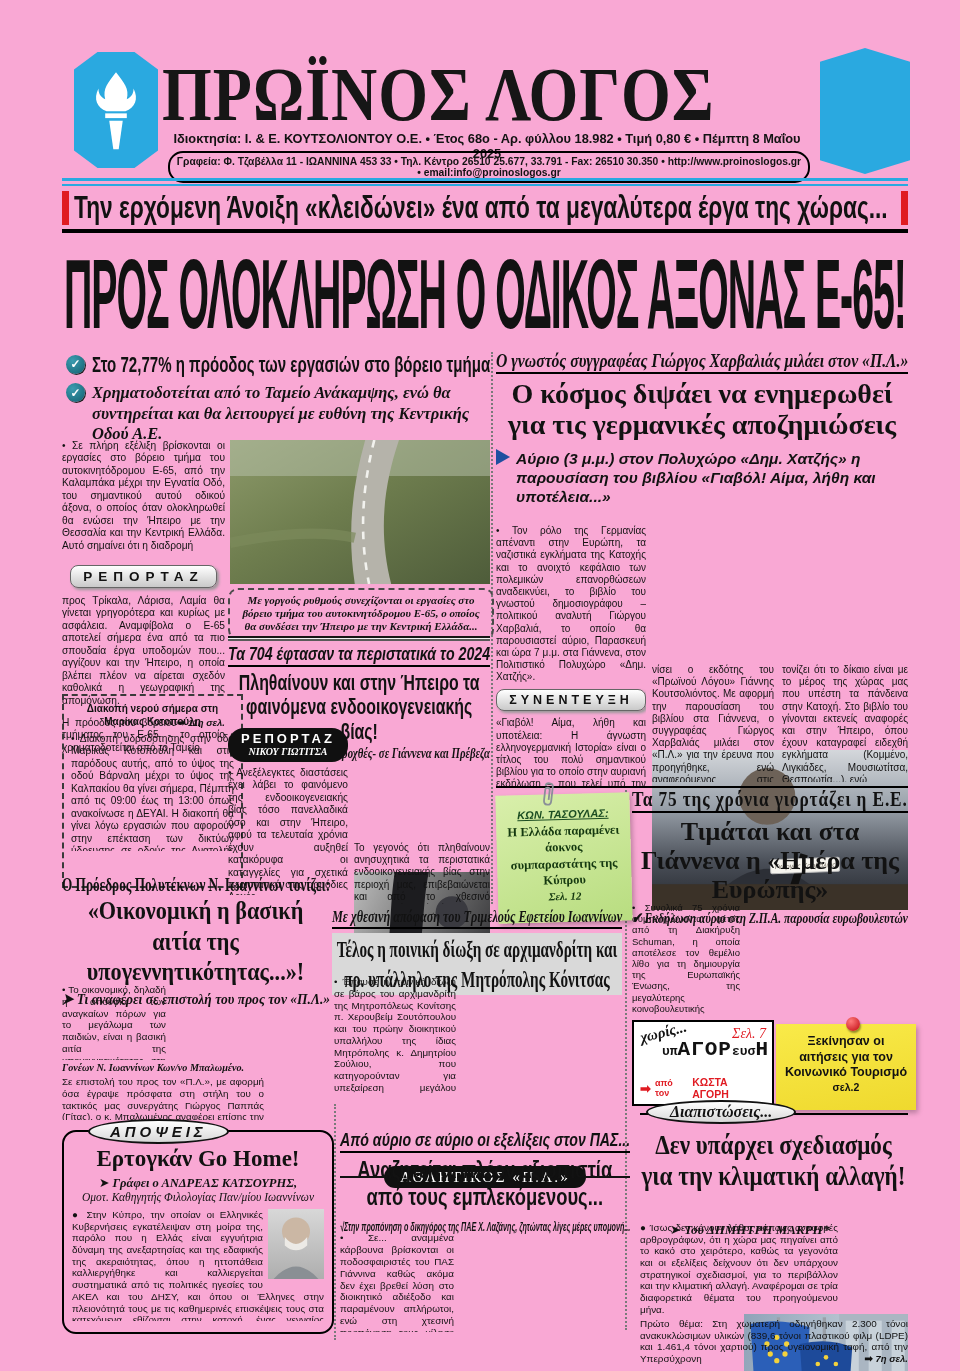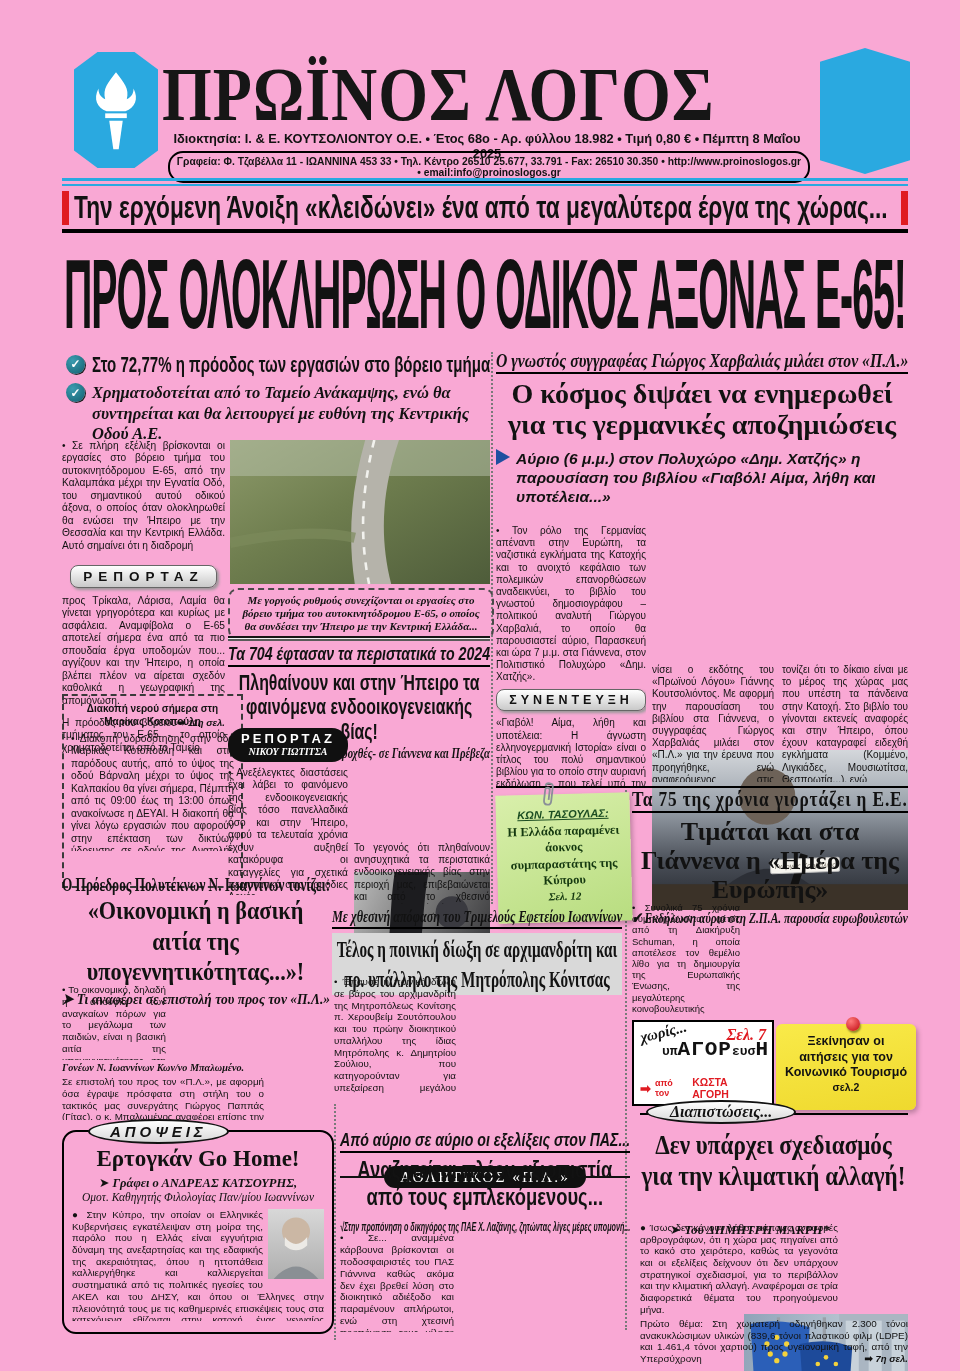--- a/index.html
+++ b/index.html
@@ -48,21 +48,21 @@
   .vdot{border-left:2px dotted #7a7a7a;width:0;}
   .under{border-bottom:2px solid #000;}
   .graybg{background:#d9d9d9;}
   .rnd-box{border:2px solid #000;border-radius:14px;}
   
   .photo{overflow:hidden;position:relative;}
   .nameplate{position:absolute;background:#f6f4ee;border:1px solid #bbb;border-radius:2px;
     font-style:italic;color:#7a7468;font-size:7px;line-height:1.3;padding:2px 4px;transform:rotate(-2deg);}
   .note-green{background:linear-gradient(160deg,#d9efab,#b8dd80);box-shadow:2px 3px 5px rgba(0,0,0,.25);
     transform:rotate(-1.5deg);text-align:center;}
-  .note-yellow{background:linear-gradient(170deg,#f9ea49,#efd92e);box-shadow:2px 3px 5px rgba(0,0,0,.25);text-align:center;border-radius:6px;}
+  .note-yellow{background:linear-gradient(170deg,#f9ea49,#efd92e);box-shadow:2px 3px 5px rgba(0,0,0,.25);text-align:center;}
   .pin{position:absolute;left:50%;top:-7px;width:14px;height:14px;border-radius:50%;
     background:radial-gradient(circle at 35% 30%,#ff7a7a,#c00810);box-shadow:1px 2px 2px rgba(0,0,0,.4);}
   .agori-box{border:2px solid #000;background:#fff;}
   .red{color:#e01b22;}
   .flagicon{display:inline-block;width:0;height:0;border-top:8px solid transparent;border-bottom:8px solid transparent;
     border-left:14px solid #1f4fa0;margin-right:6px;}
   .hline{height:2px;background:#000;}
   .label-row{display:flex;align-items:center;}
   .label-row:before,.label-row:after{content:"";flex:1;border-top:2px solid #111;}
 </style>
@@ -184,21 +184,21 @@
     
   </div>
 
   <div class="abs" style="left:496px;top:350px;width:412px;">
     <div style="width:412px;">
       <span class="fitx serif under" style="font-size: 19px; font-weight: bold; font-style: italic; transform: scale(0.827309, 1); transform-origin: left top;">Ο γνωστός συγγραφέας Γιώργος Χαρβαλιάς μιλάει στον «Π.Λ.»</span>
     </div>
     <div class="serif" style="font-size:28px;font-weight:bold;text-align:center;line-height:1.12;margin-top:4px;">Ο κόσμος διψάει να ενημερωθεί για τις γερμανικές αποζημιώσεις</div>
     <div style="display:flex;align-items:flex-start;margin-top:8px;">
       <span class="flagicon"></span>
-      <span style="font-size:15.5px;font-weight:bold;font-style:italic;line-height:1.25;">Αύριο (6 μ.μ.) στον Πολυχώρο «Δημ. Χατζής» η παρουσίαση του βιβλίου «Γιαβόλ! Αίμα, λήθη και υποτέλεια...»</span>
+      <span style="font-size:15.5px;font-weight:bold;font-style:italic;line-height:1.25;">Αύριο (3 μ.μ.) στον Πολυχώρο «Δημ. Χατζής» η παρουσίαση του βιβλίου «Γιαβόλ! Αίμα, λήθη και υποτέλεια...»</span>
     </div>
   </div>
   <div class="abs" style="left:496px;top:498px;width:150px;height:288px;overflow:hidden;">
     <div class="np" style="font-size:10px;margin-top:27px;">• Τον ρόλο της Γερμανίας απέναντι στην Ευρώπη, τα ναζιστικά εγκλήματα της Κατοχής και το ανοιχτό κεφάλαιο των πολεμικών επανορθώσεων αναδεικνύει, το βιβλίο του γνωστού δημοσιογράφου – πολιτικού αναλυτή Γιώργου Χαρβαλιά, το οποίο θα παρουσιαστεί αύριο, Παρασκευή και ώρα 7 μ.μ. στα Γιάννενα, στον Πολιτιστικό Πολυχώρο «Δημ. Χατζής».</div>
     <div style="text-align:center;margin:6px 0;">
       <span class="badge3d" style="letter-spacing:4px;font-size:12.5px;">ΣΥΝΕΝΤΕΥΞΗ</span>
     </div>
     <div class="np" style="font-size:10px;">«Γιαβόλ! Αίμα, λήθη και υποτέλεια: Η άγνωστη ελληνογερμανική Ιστορία» είναι ο τίτλος του πολύ σημαντικού βιβλίου για το οποίο στην αυριανή εκδήλωση – που τελεί υπό την αιγίδα του Δήμου Ιωαννιτών - θα μιλήσουν ο Καθηγητής Ορθοπαιδικής Παναγιώτης Σουκάκος, ο Καθηγητής Ναυτικής Σχολής Πολέμου και Παν/μίου CNAM Γαλλίας Ανδρέας Κούκος, ο πρ. υφυπουργός Αντώνης Μπέζας, αλλά και ο ίδιος ο συγγραφέας. Την παρουσίαση θα συντο-</div>
   </div>
   <div class="abs photo" style="left:652px;top:498px;width:256px;height:160px;background:linear-gradient(180deg,#d4d7db,#9aa2ab 35%,#4a4f58 70%,#22252b);">
@@ -260,21 +260,21 @@
         <circle cx="50" cy="26" r="1.4"></circle>
           <circle cx="56" cy="30" r="1.4"></circle>
           <circle cx="50" cy="38" r="1.4"></circle>
           <circle cx="45" cy="30" r="1.4"></circle>
       </g>
     </svg>
   </div>
 
   <div class="abs agori-box" style="left:632px;top:1020px;width:138px;height:82px;">
     <div class="abs serif" style="left:6px;top:2px;transform:rotate(-14deg);font-size:15px;font-style:italic;font-weight:bold;">χωρίς...</div>
-    <div class="abs red serif" style="right:6px;top:4px;font-size:16px;font-weight:bold;font-style:italic;">Σελ. 7</div>
+    <div class="abs red serif" style="right:6px;top:4px;font-size:14px;font-weight:normal;font-style:italic;">Σελ. 7</div>
     <div class="abs serif" style="left:4px;top:16px;width:130px;text-align:right;font-weight:bold;font-family:Liberation Mono, monospace;">
       <span style="font-size:13px;">υπ</span><span style="font-size:21px;letter-spacing:1px;">ΑΓΟΡ</span><span style="font-size:13px;">ευσ</span><span style="font-size:21px;">Η</span>
     </div>
     <div class="abs" style="left:6px;bottom:4px;width:126px;display:flex;align-items:center;">
       <span class="red" style="font-size:13px;font-weight:bold;margin-right:4px;">➡</span>
       <span class="red" style="font-size:9px;font-weight:bold;margin-right:3px;">από τον</span>
       <span class="red" style="font-size:10.5px;font-weight:bold;">ΚΩΣΤΑ ΑΓΟΡΗ</span>
     </div>
   </div>
   <div class="abs note-yellow" style="left:776px;top:1024px;width:128px;height:72px;padding:10px 6px 4px;">

